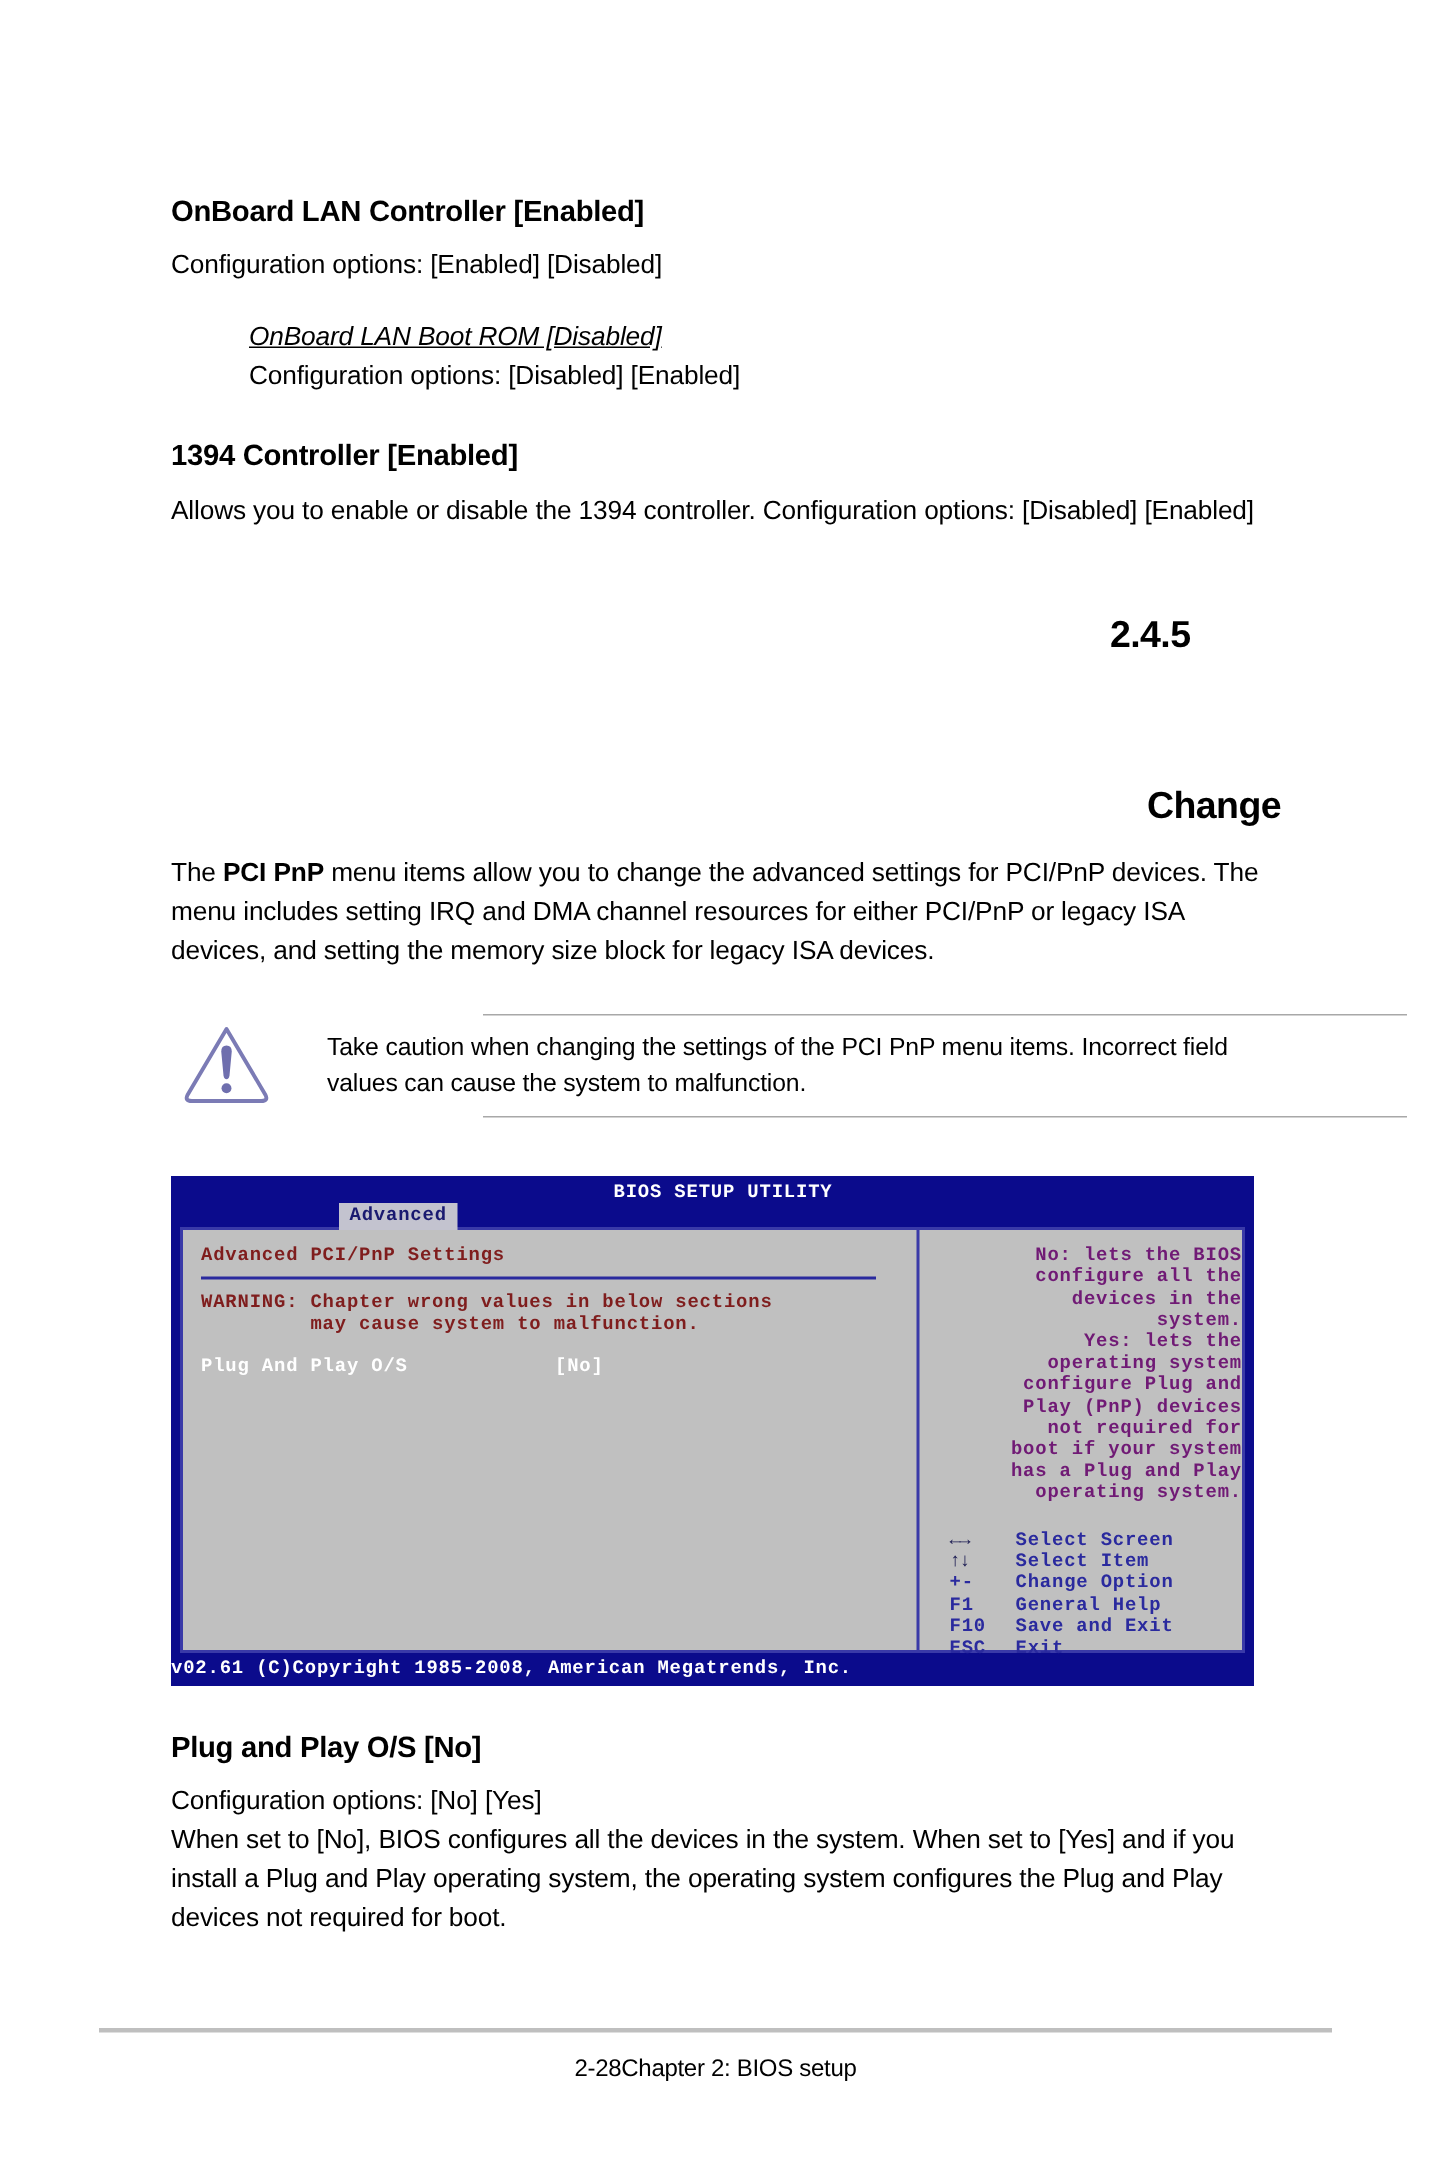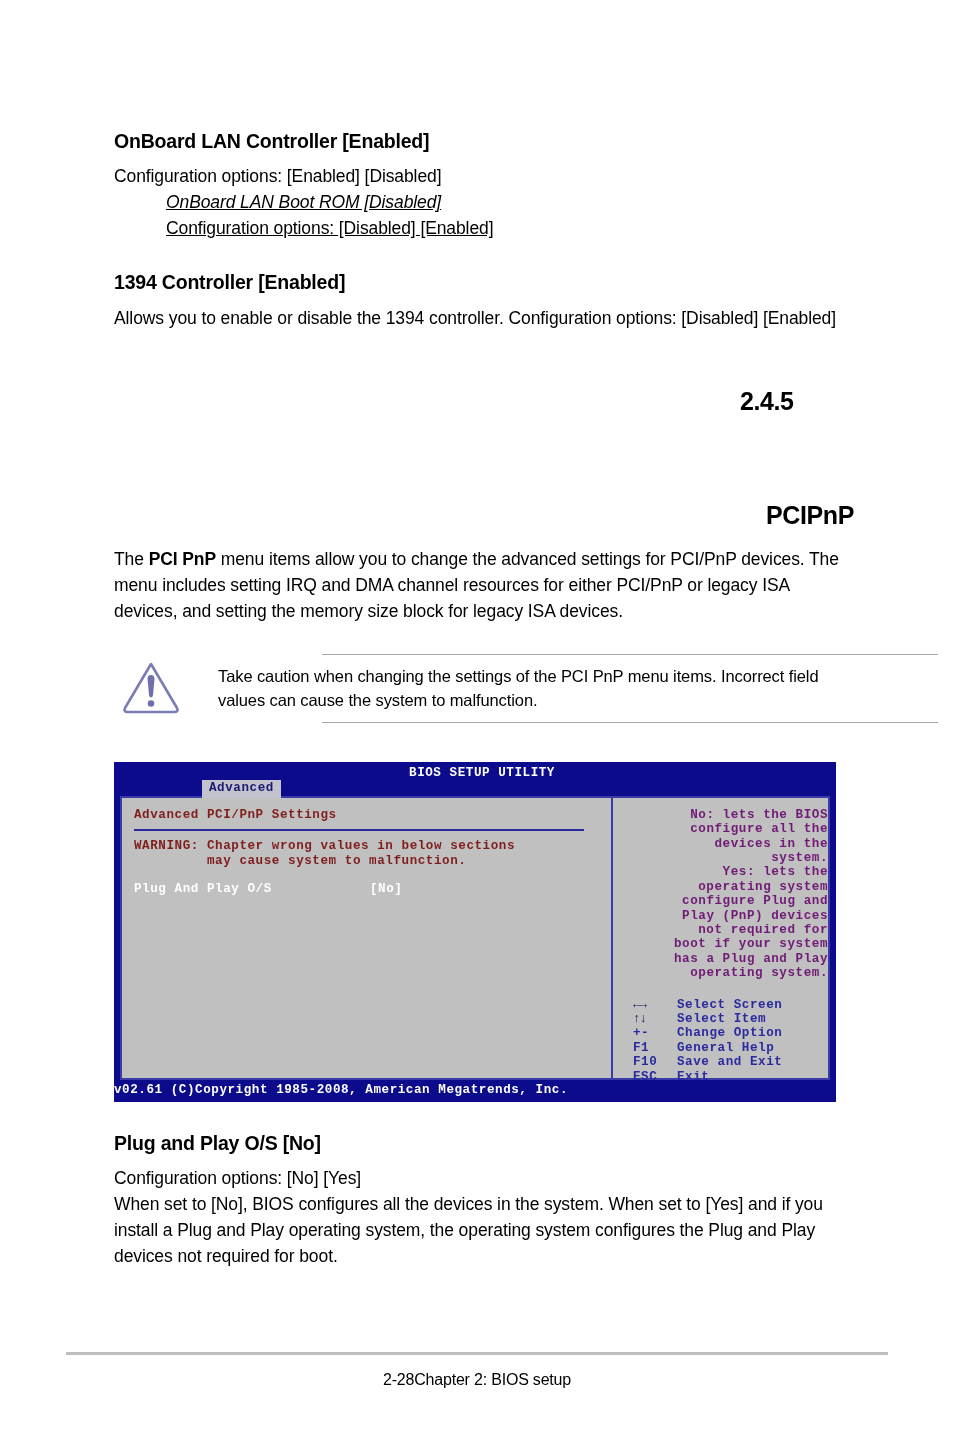--- a/index.html
+++ b/index.html
@@ -36,22 +36,22 @@
     letter-spacing: -0.2px;
     line-height: 1.2;
   }
   p.body-text {
     font-size: 17.5px;
     line-height: 26px;
     margin: 0;
     letter-spacing: -0.1px;
   }
   .sub-block {
+    margin-top: 22px;
     margin-left: 52px;
-    text-decoration: underline;
   }
   .sub-head {
     font-size: 17.5px;
     font-style: italic;
     text-decoration: underline;
     line-height: 26px;
     letter-spacing: -0.1px;
   }
 
   .sec-head {
@@ -119,21 +119,21 @@
   .bios-title {
     position: absolute;
     left: 0; right: 0;
     top: 4px;
     text-align: center;
     color: #ffffff;
     padding-left: 14px;
   }
   .bios-tab {
     position: absolute;
-    left: 88px;
+    left: 112px;
     top: 18px;
     background: #c3c3cf;
     color: #191970;
     padding: 1px 7px 2px 7px;
     line-height: 15px;
   }
   .bios-frame {
     margin: 0 6px;
     border: 2px solid #3a3aa8;
     background: #c0c0c0;
@@ -227,21 +227,21 @@
 
     <div class="spacer-md"></div>
 
     <h3 class="item-head">1394 Controller [Enabled]</h3>
     <p class="body-text">Allows you to enable or disable the 1394 controller. Configuration options: [Disabled] [Enabled]</p>
 
     <div class="spacer-lg"></div>
 
     <div class="sec-head">
       <span class="sec-num">2.4.5</span>
-      <span>PCIPnP</span>
+      <span>Change</span>
     </div>
     <p class="body-text"><span>The </span><strong>PCI PnP</strong><span> menu items allow you to change the advanced settings for PCI/PnP devices. The menu includes setting IRQ and DMA channel resources for either PCI/PnP or legacy ISA devices, and setting the memory size block for legacy ISA devices.</span></p>
 
     <div class="note">
       <div class="note-icon">
         <svg width="62" height="58" viewBox="0 0 62 58" aria-hidden="true">
           <path d="M31 6 L57 50 Q59 54 54 54 L8 54 Q3 54 5 50 Z" fill="none" stroke="#7b7bb5" stroke-width="2.6" stroke-linejoin="round"></path>
           <path d="M31 17 Q34.5 17 34.5 21 L33 37 Q32.6 39.5 31 39.5 Q29.4 39.5 29 37 L27.5 21 Q27.5 17 31 17 Z" fill="#6f6fae"></path>
           <circle cx="31" cy="45.5" r="3.3" fill="#6f6fae"></circle>
         </svg>

